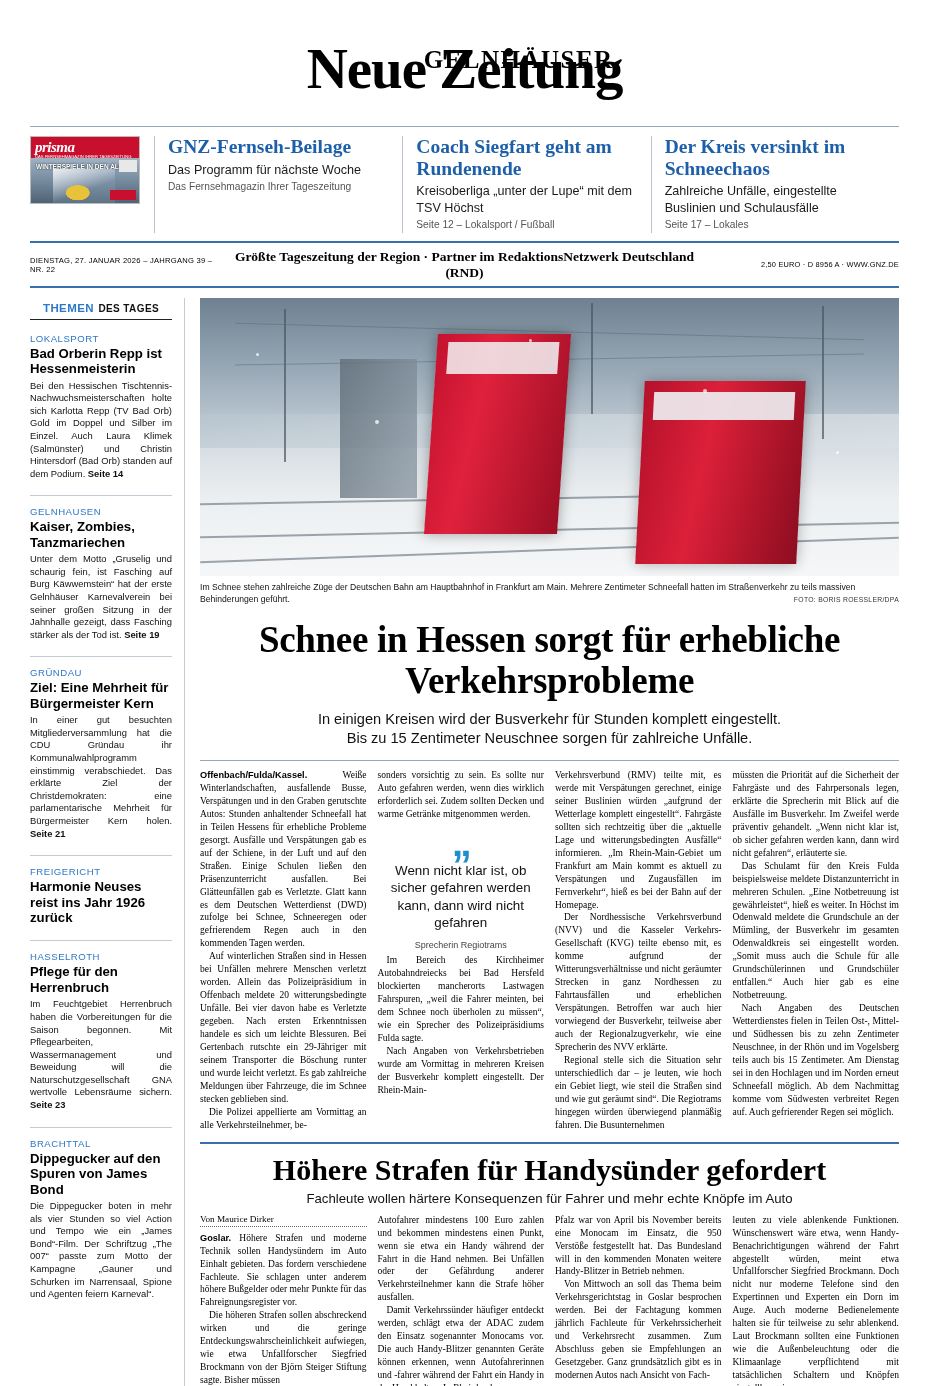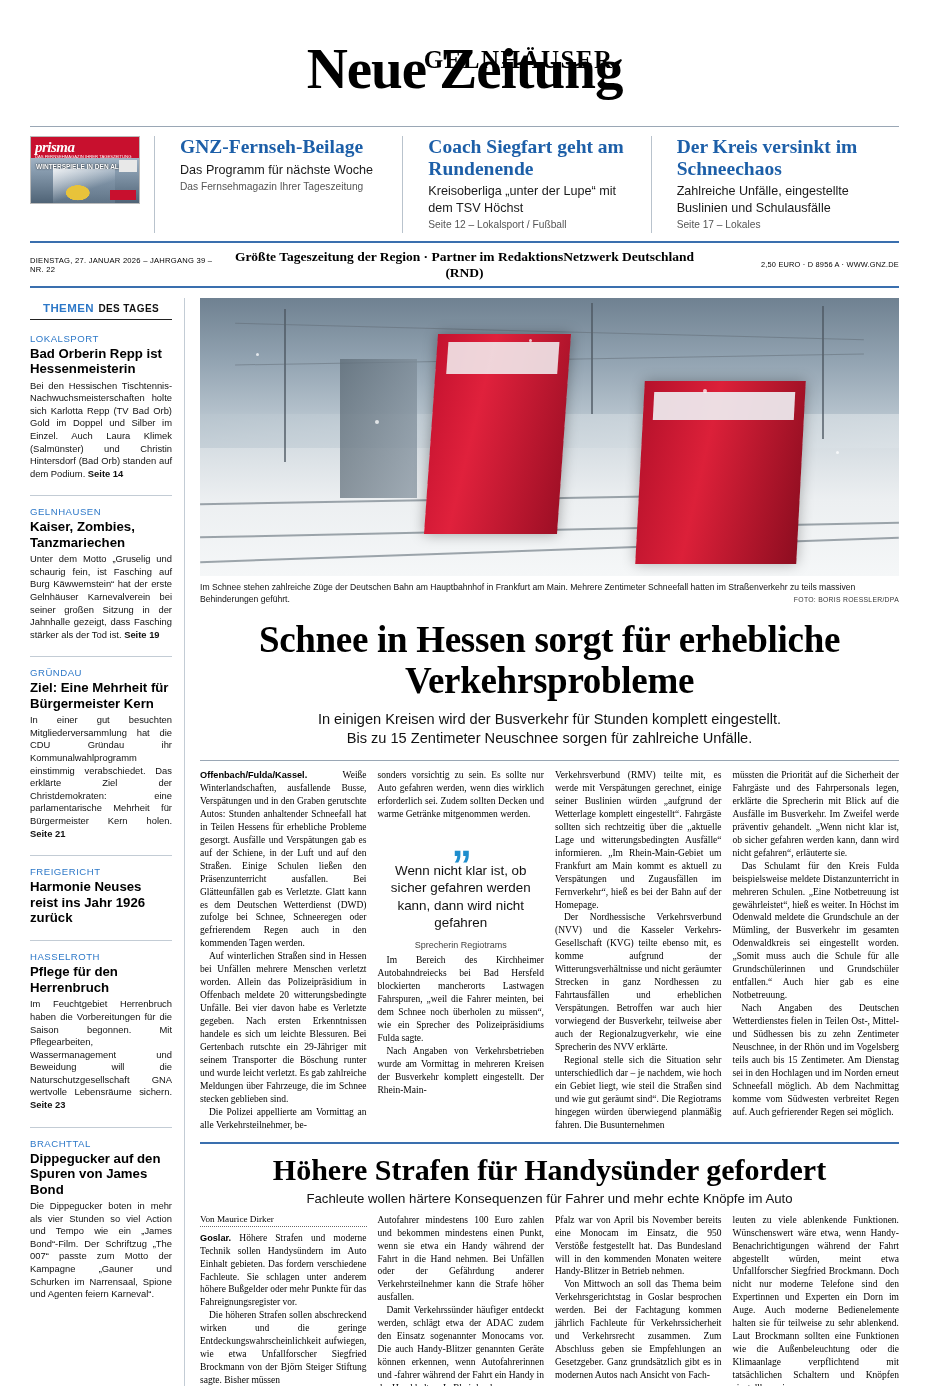--- a/index.html
+++ b/index.html
@@ -57,21 +57,21 @@
     font-size:6.5px; font-weight:bold; line-height:1.25; text-shadow:0 0 2px #000;
   }
   .prisma-ski {
     position:absolute; left:22px; bottom:0; width:62px; height:34px;
     background:radial-gradient(ellipse at 40% 70%, #e8c33a 0 22%, rgba(232,195,58,0) 23%),
                linear-gradient(160deg, rgba(255,255,255,.85) 0%, rgba(160,180,200,.2) 60%);
   }
   .prisma-corner { position:absolute; right:2px; top:23px; width:18px; height:12px; background:#e8e8e8; }
   .prisma-badge { position:absolute; right:3px; bottom:3px; width:26px; height:10px; background:#c8102e; }
 
-  .teaser { flex:1 1 0; padding:0 25px; border-left:1px solid #b9c3cd; }
+  .teaser { flex:1 1 0; padding:0 13px; border-left:1px solid #b9c3cd; }
   .teaser:first-of-type { border-left:none; padding-left:0; }
   .teaser-hd {
     font-family:"Liberation Serif", serif; font-weight:bold;
     font-size:19.5px; color:#1d5fa8; line-height:1.12; margin-bottom:4px;
   }
   .teaser-l1 { font-size:12.6px; color:#1a1a1a; line-height:1.35; }
   .teaser-l2 { font-size:10.2px; color:#555; line-height:1.4; margin-top:1px; }
 
   .rule-blue { height:2px; background:#3a6fae; }
 
@@ -334,21 +334,21 @@
           </div>
           <div class="artxt">
             <p>Im Bereich des Kirchheimer Autobahndreiecks bei Bad Hersfeld blockierten mancherorts Lastwagen Fahrspuren, „weil die Fahrer meinten, bei dem Schnee noch überholen zu müssen“, wie ein Sprecher des Polizeipräsidiums Fulda sagte.</p>
             <p>Nach Angaben von Verkehrsbetrieben wurde am Vormittag in mehreren Kreisen der Busverkehr komplett eingestellt. Der Rhein-Main-</p>
           </div>
         </div>
 
         <div class="col artxt">
           <p class="first">Verkehrsverbund (RMV) teilte mit, es werde mit Verspätungen gerechnet, einige seiner Buslinien würden „aufgrund der Wetterlage komplett eingestellt“. Fahrgäste sollten sich rechtzeitig über die „aktuelle Lage und witterungsbedingten Ausfälle“ informieren. „Im Rhein-Main-Gebiet um Frankfurt am Main kommt es aktuell zu Verspätungen und Zugausfällen im Fernverkehr“, hieß es bei der Bahn auf der Homepage.</p>
           <p>Der Nordhessische Verkehrsverbund (NVV) und die Kasseler Verkehrs-Gesellschaft (KVG) teilte ebenso mit, es komme aufgrund der Witterungsverhältnisse und nicht geräumter Strecken in ganz Nordhessen zu Fahrtausfällen und erheblichen Verspätungen. Betroffen war auch hier vorwiegend der Busverkehr, teilweise aber auch der Regionalzugverkehr, wie eine Sprecherin des NVV erklärte.</p>
-          <p>Regional stelle sich die Situation sehr unterschiedlich dar – je nachdem, wie hoch ein Gebiet liegt, wie steil die Straßen sind und wie gut geräumt sind“. Die Regiotrams hingegen würden überwiegend planmäßig fahren. Die Busunternehmen</p>
+          <p>Regional stelle sich die Situation sehr unterschiedlich dar – je leuten, wie hoch ein Gebiet liegt, wie steil die Straßen sind und wie gut geräumt sind“. Die Regiotrams hingegen würden überwiegend planmäßig fahren. Die Busunternehmen</p>
         </div>
 
         <div class="col artxt">
           <p class="first">müssten die Priorität auf die Sicherheit der Fahrgäste und des Fahrpersonals legen, erklärte die Sprecherin mit Blick auf die Ausfälle im Busverkehr. Im Zweifel werde präventiv gehandelt. „Wenn nicht klar ist, ob sicher gefahren werden kann, dann wird nicht gefahren“, erläuterte sie.</p>
           <p>Das Schulamt für den Kreis Fulda beispielsweise meldete Distanzunterricht in mehreren Schulen. „Eine Notbetreuung ist gewährleistet“, hieß es weiter. In Höchst im Odenwald meldete die Grundschule an der Mümling, der Busverkehr im gesamten Odenwaldkreis sei eingestellt worden. „Somit muss auch die Schule für alle Grundschülerinnen und Grundschüler entfallen.“ Auch hier gab es eine Notbetreuung.</p>
           <p>Nach Angaben des Deutschen Wetterdienstes fielen in Teilen Ost-, Mittel- und Südhessen bis zu zehn Zentimeter Neuschnee, in der Rhön und im Vogelsberg teils auch bis 15 Zentimeter. Am Dienstag sei in den Hochlagen und im Norden erneut Schneefall möglich. Ab dem Nachmittag komme vom Südwesten verbreitet Regen auf. Auch gefrierender Regen sei möglich.</p>
         </div>
       </div>
 
       <div class="rule-thick"></div>

